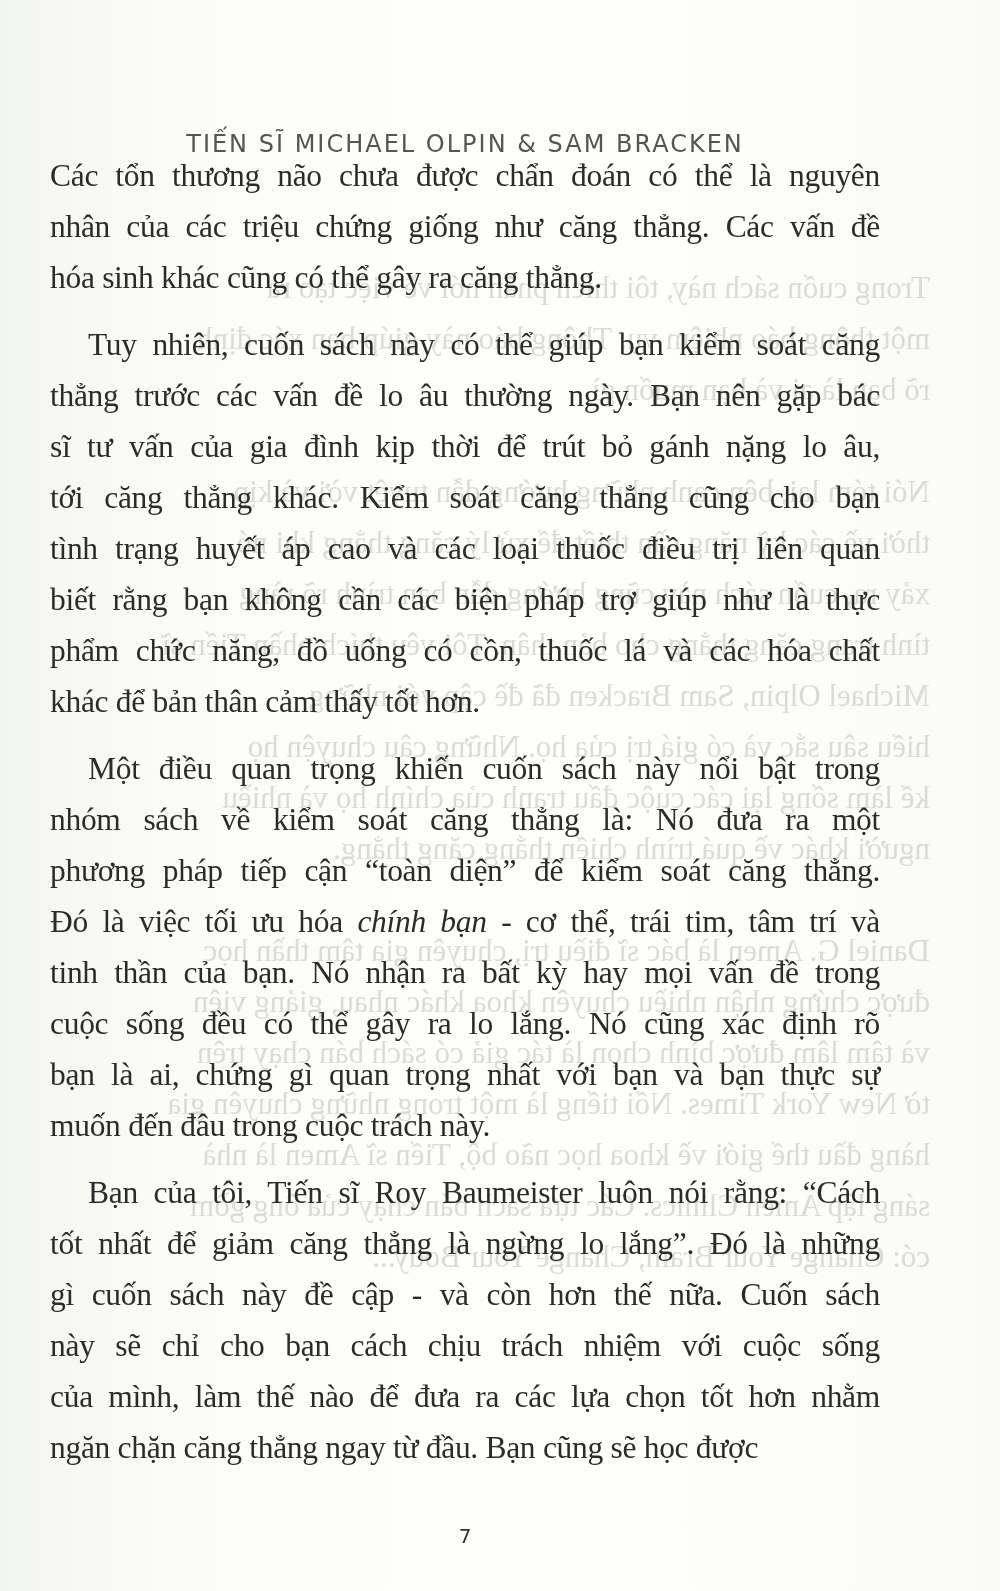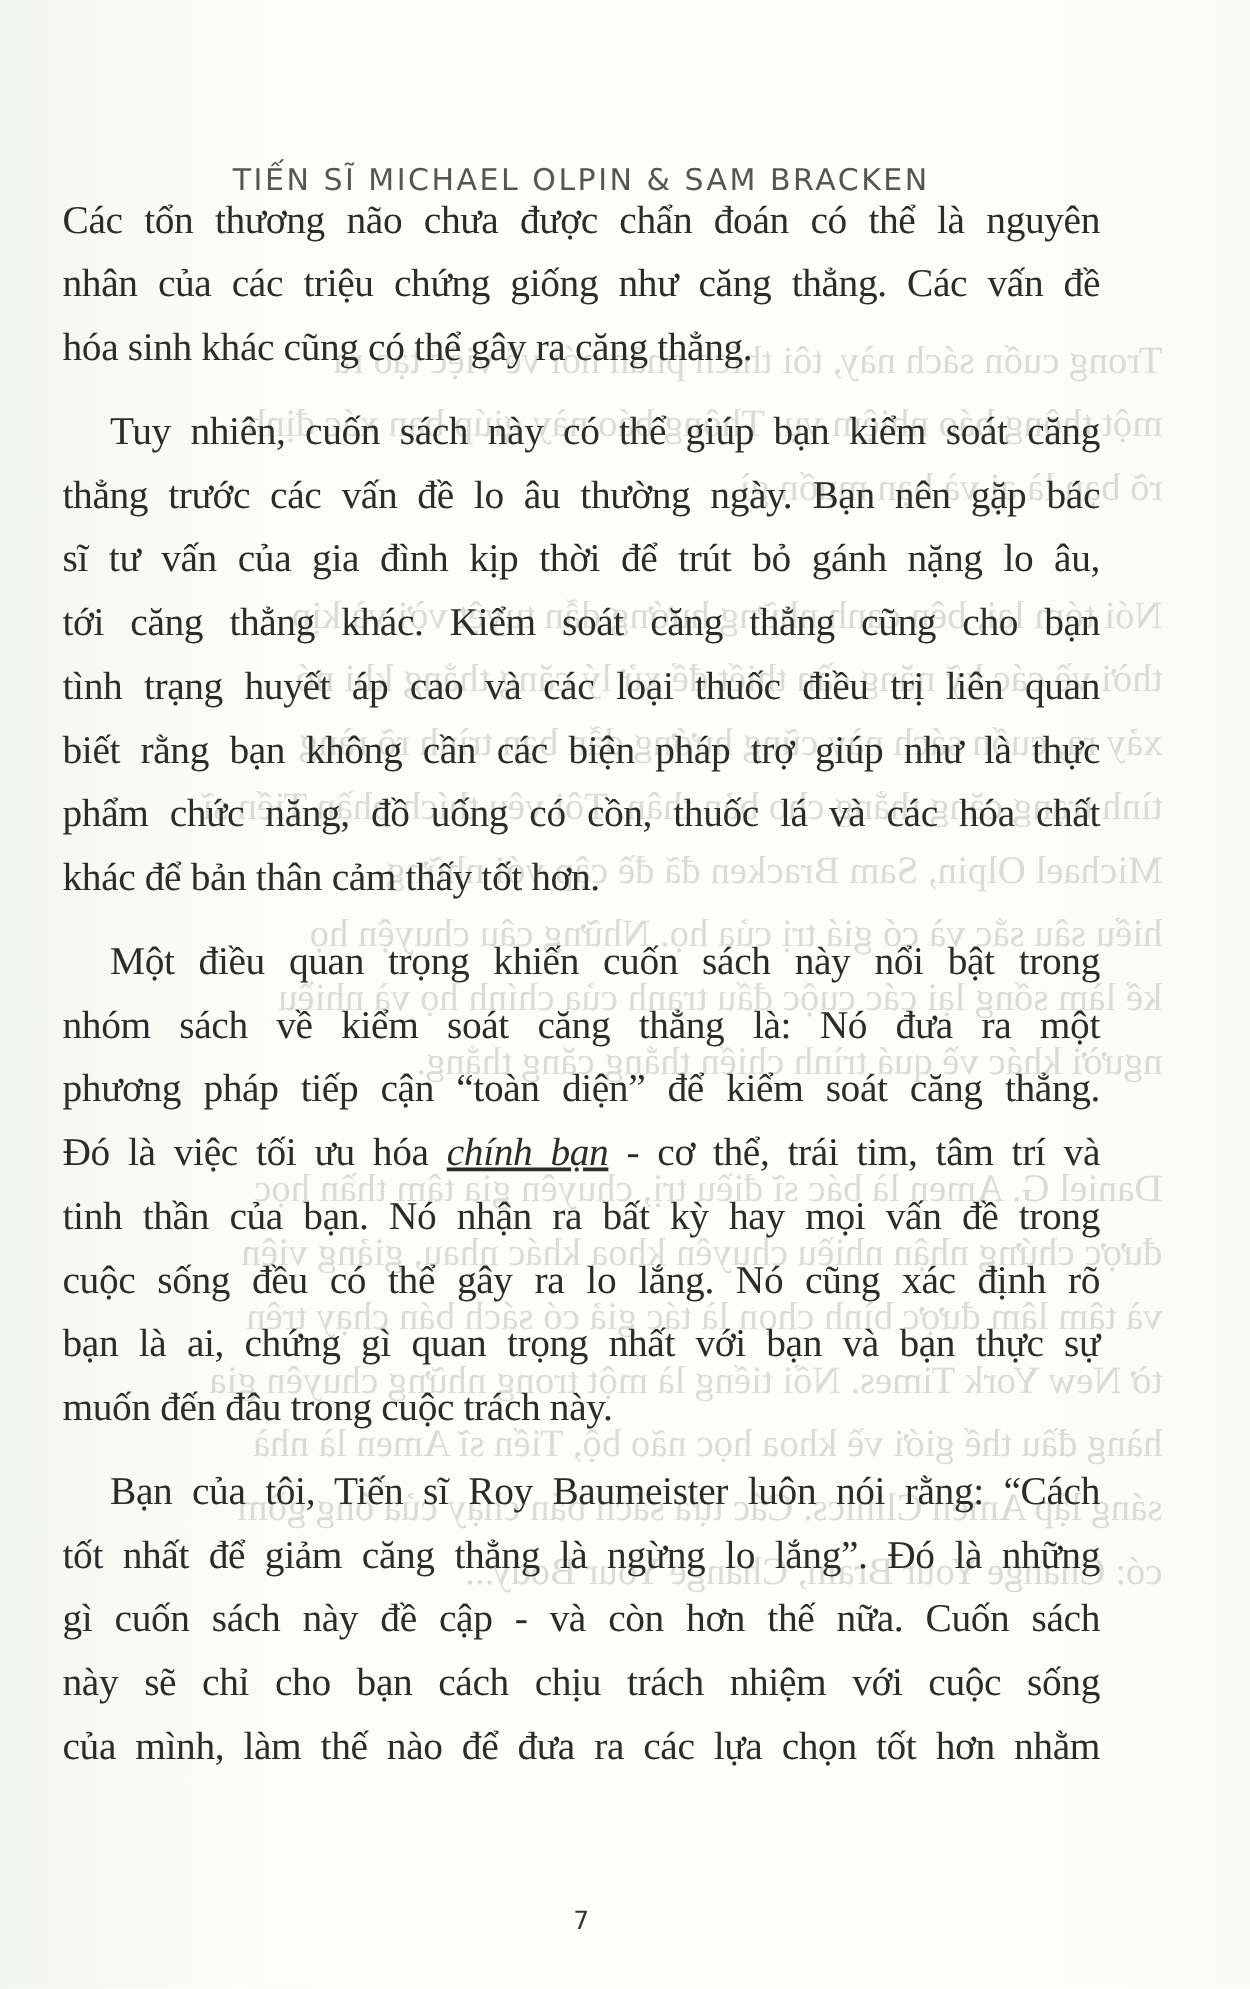--- a/index.html
+++ b/index.html
@@ -63,21 +63,21 @@
       white-space: nowrap;
       letter-spacing: -0.3px;
       color: #2b2b2b;
     }
     .line.justify {
       text-align: justify;
       text-align-last: justify;
     }
     .line.indent { padding-left: 38px; }
     .para-gap { height: 16px; }
-    .line em { font-style: italic; text-decoration: underline; }
+    .line em { font-style: italic; }
     .page-number {
       position: absolute;
       top: 1524px;
       left: 0;
       width: 930px;
       text-align: center;
       font-family: "DejaVu Sans", sans-serif;
       font-size: 20px;
       color: #333;
     }
@@ -140,17 +140,18 @@
         <div class="line justify">bạn là ai, chứng gì quan trọng nhất với bạn và bạn thực sự</div>
         <div class="line">muốn đến đâu trong cuộc trách này.</div>
       </div>
       <div class="para-gap"></div>
       <div>
         <div class="line indent justify">Bạn của tôi, Tiến sĩ Roy Baumeister luôn nói rằng: “Cách</div>
         <div class="line justify">tốt nhất để giảm căng thẳng là ngừng lo lắng”. Đó là những</div>
         <div class="line justify">gì cuốn sách này đề cập - và còn hơn thế nữa. Cuốn sách</div>
         <div class="line justify">này sẽ chỉ cho bạn cách chịu trách nhiệm với cuộc sống</div>
         <div class="line justify">của mình, làm thế nào để đưa ra các lựa chọn tốt hơn nhằm</div>
+        <div class="line">ngăn chặn căng thẳng ngay từ đầu. Bạn cũng sẽ học được</div>
       </div>
     </div>
 
   <div class="page-number">7</div>
 </div>
 
 </body></html>

